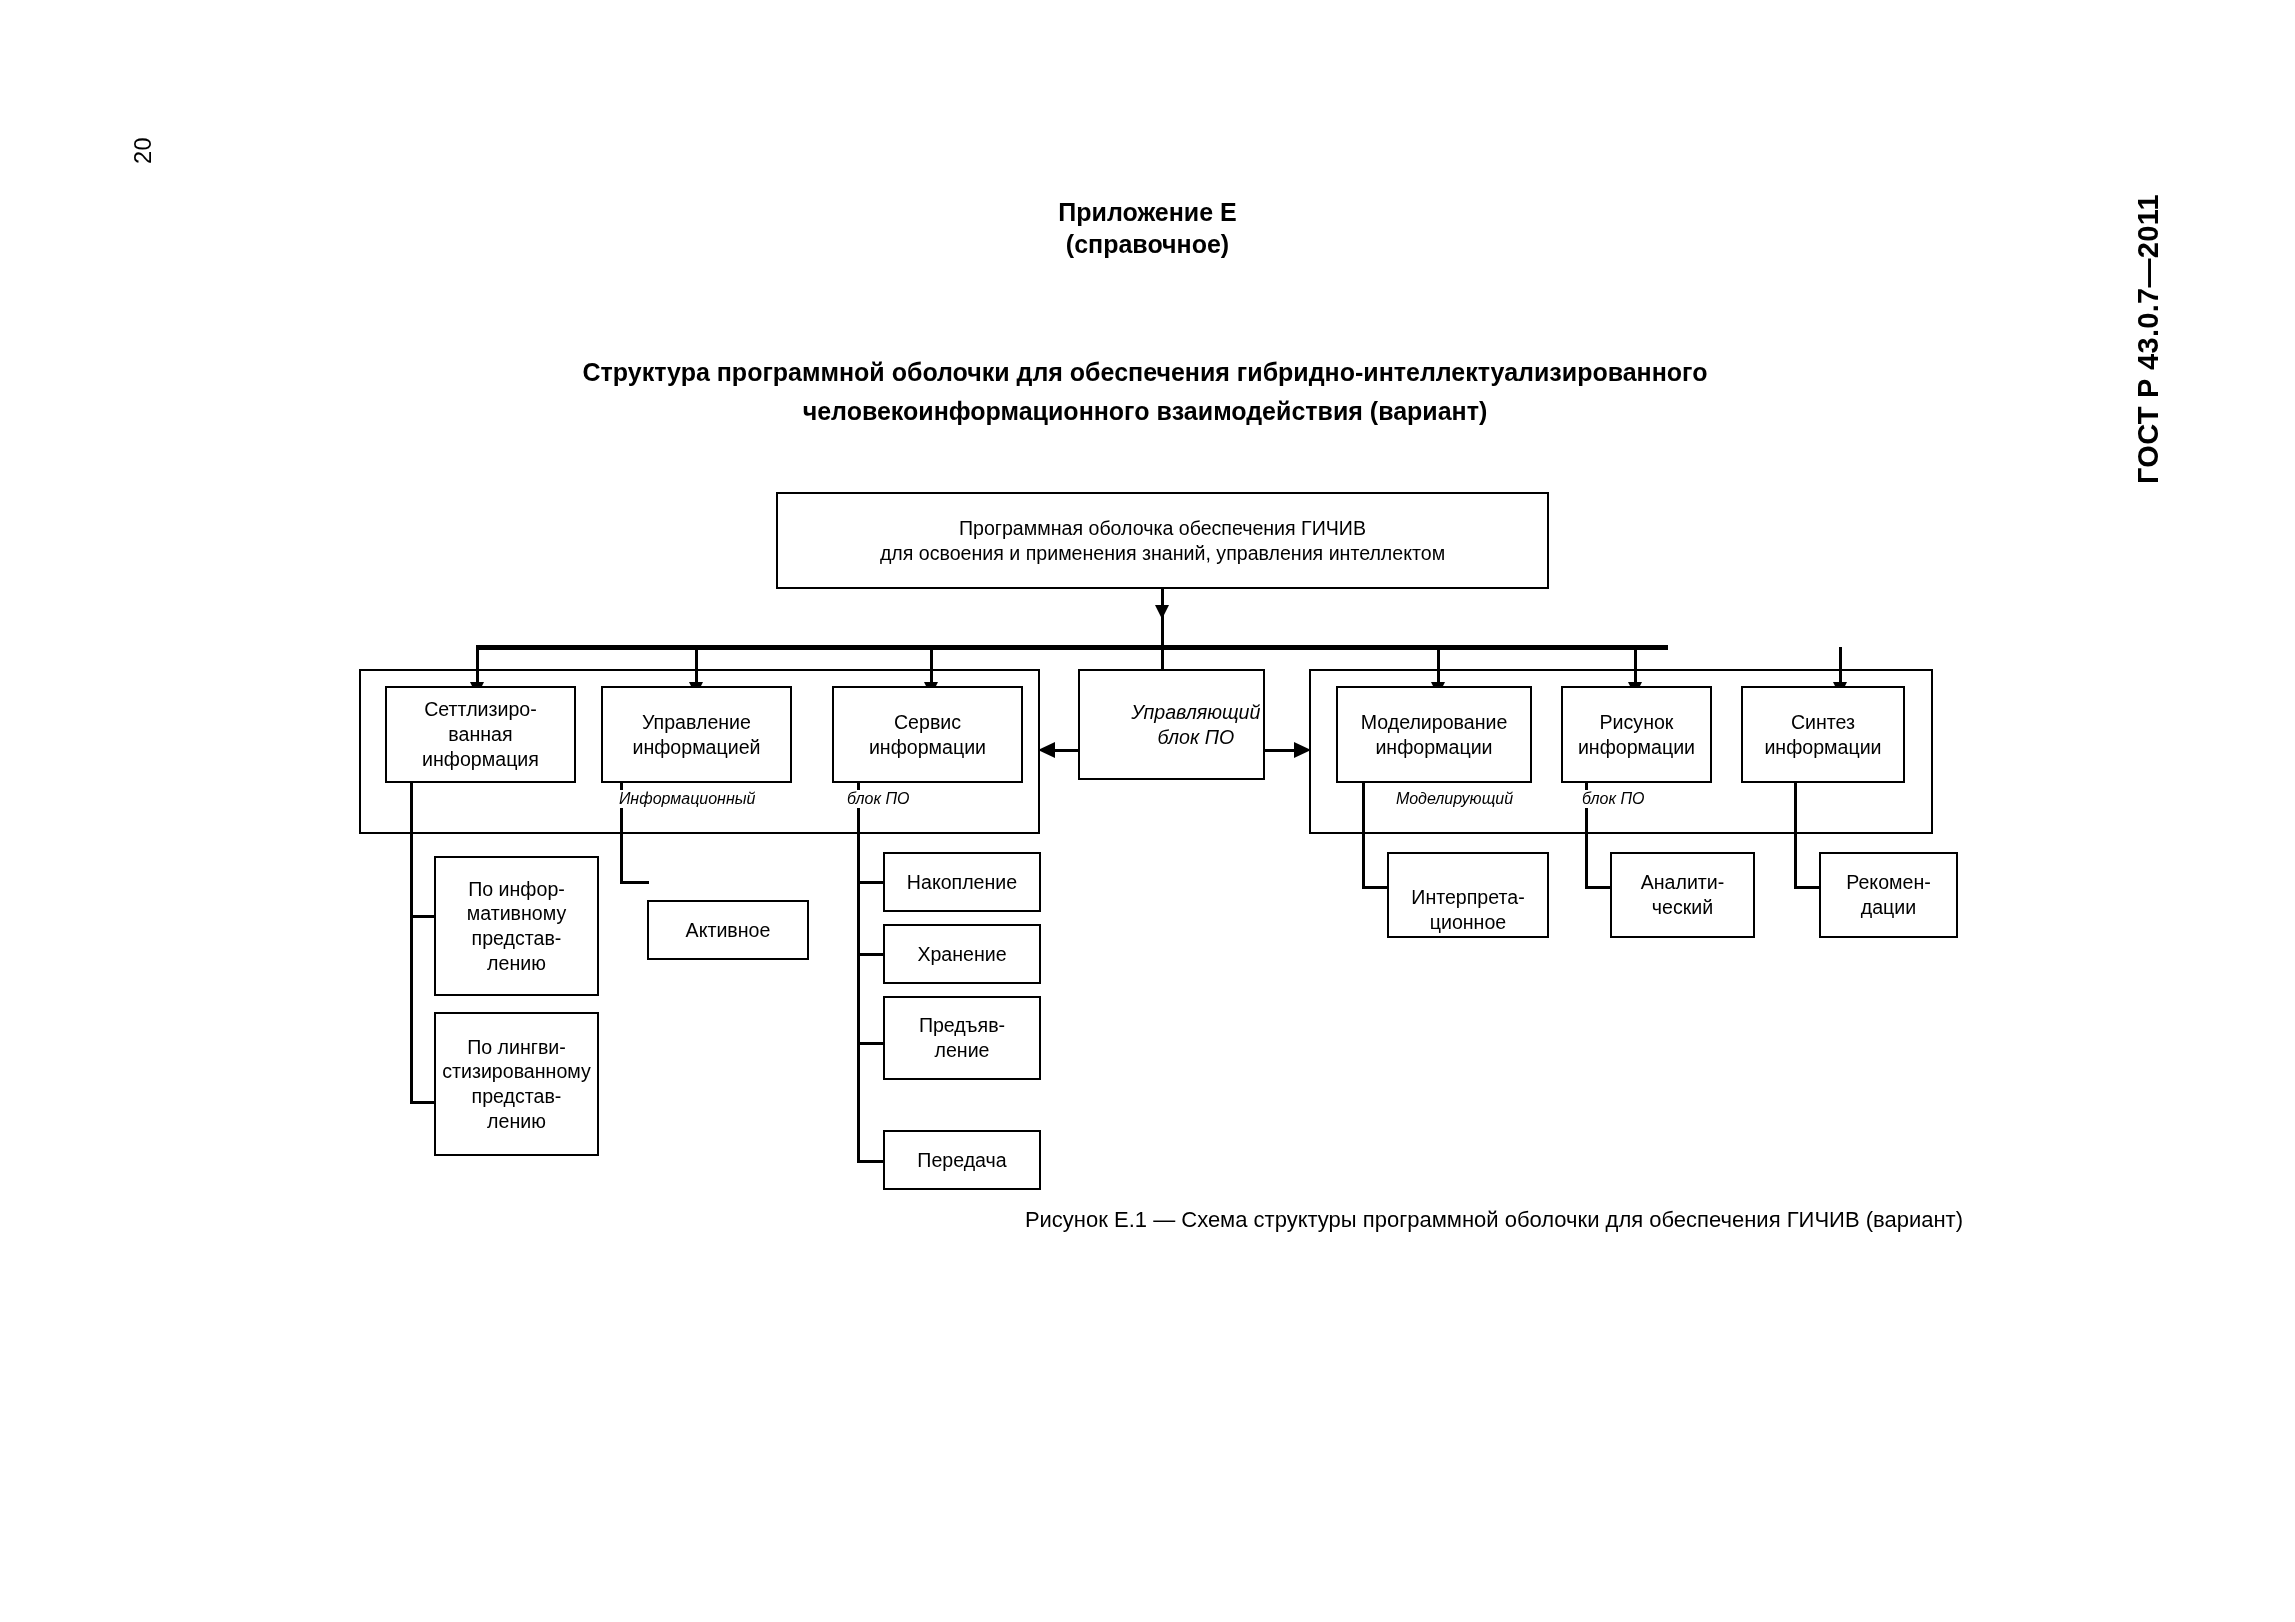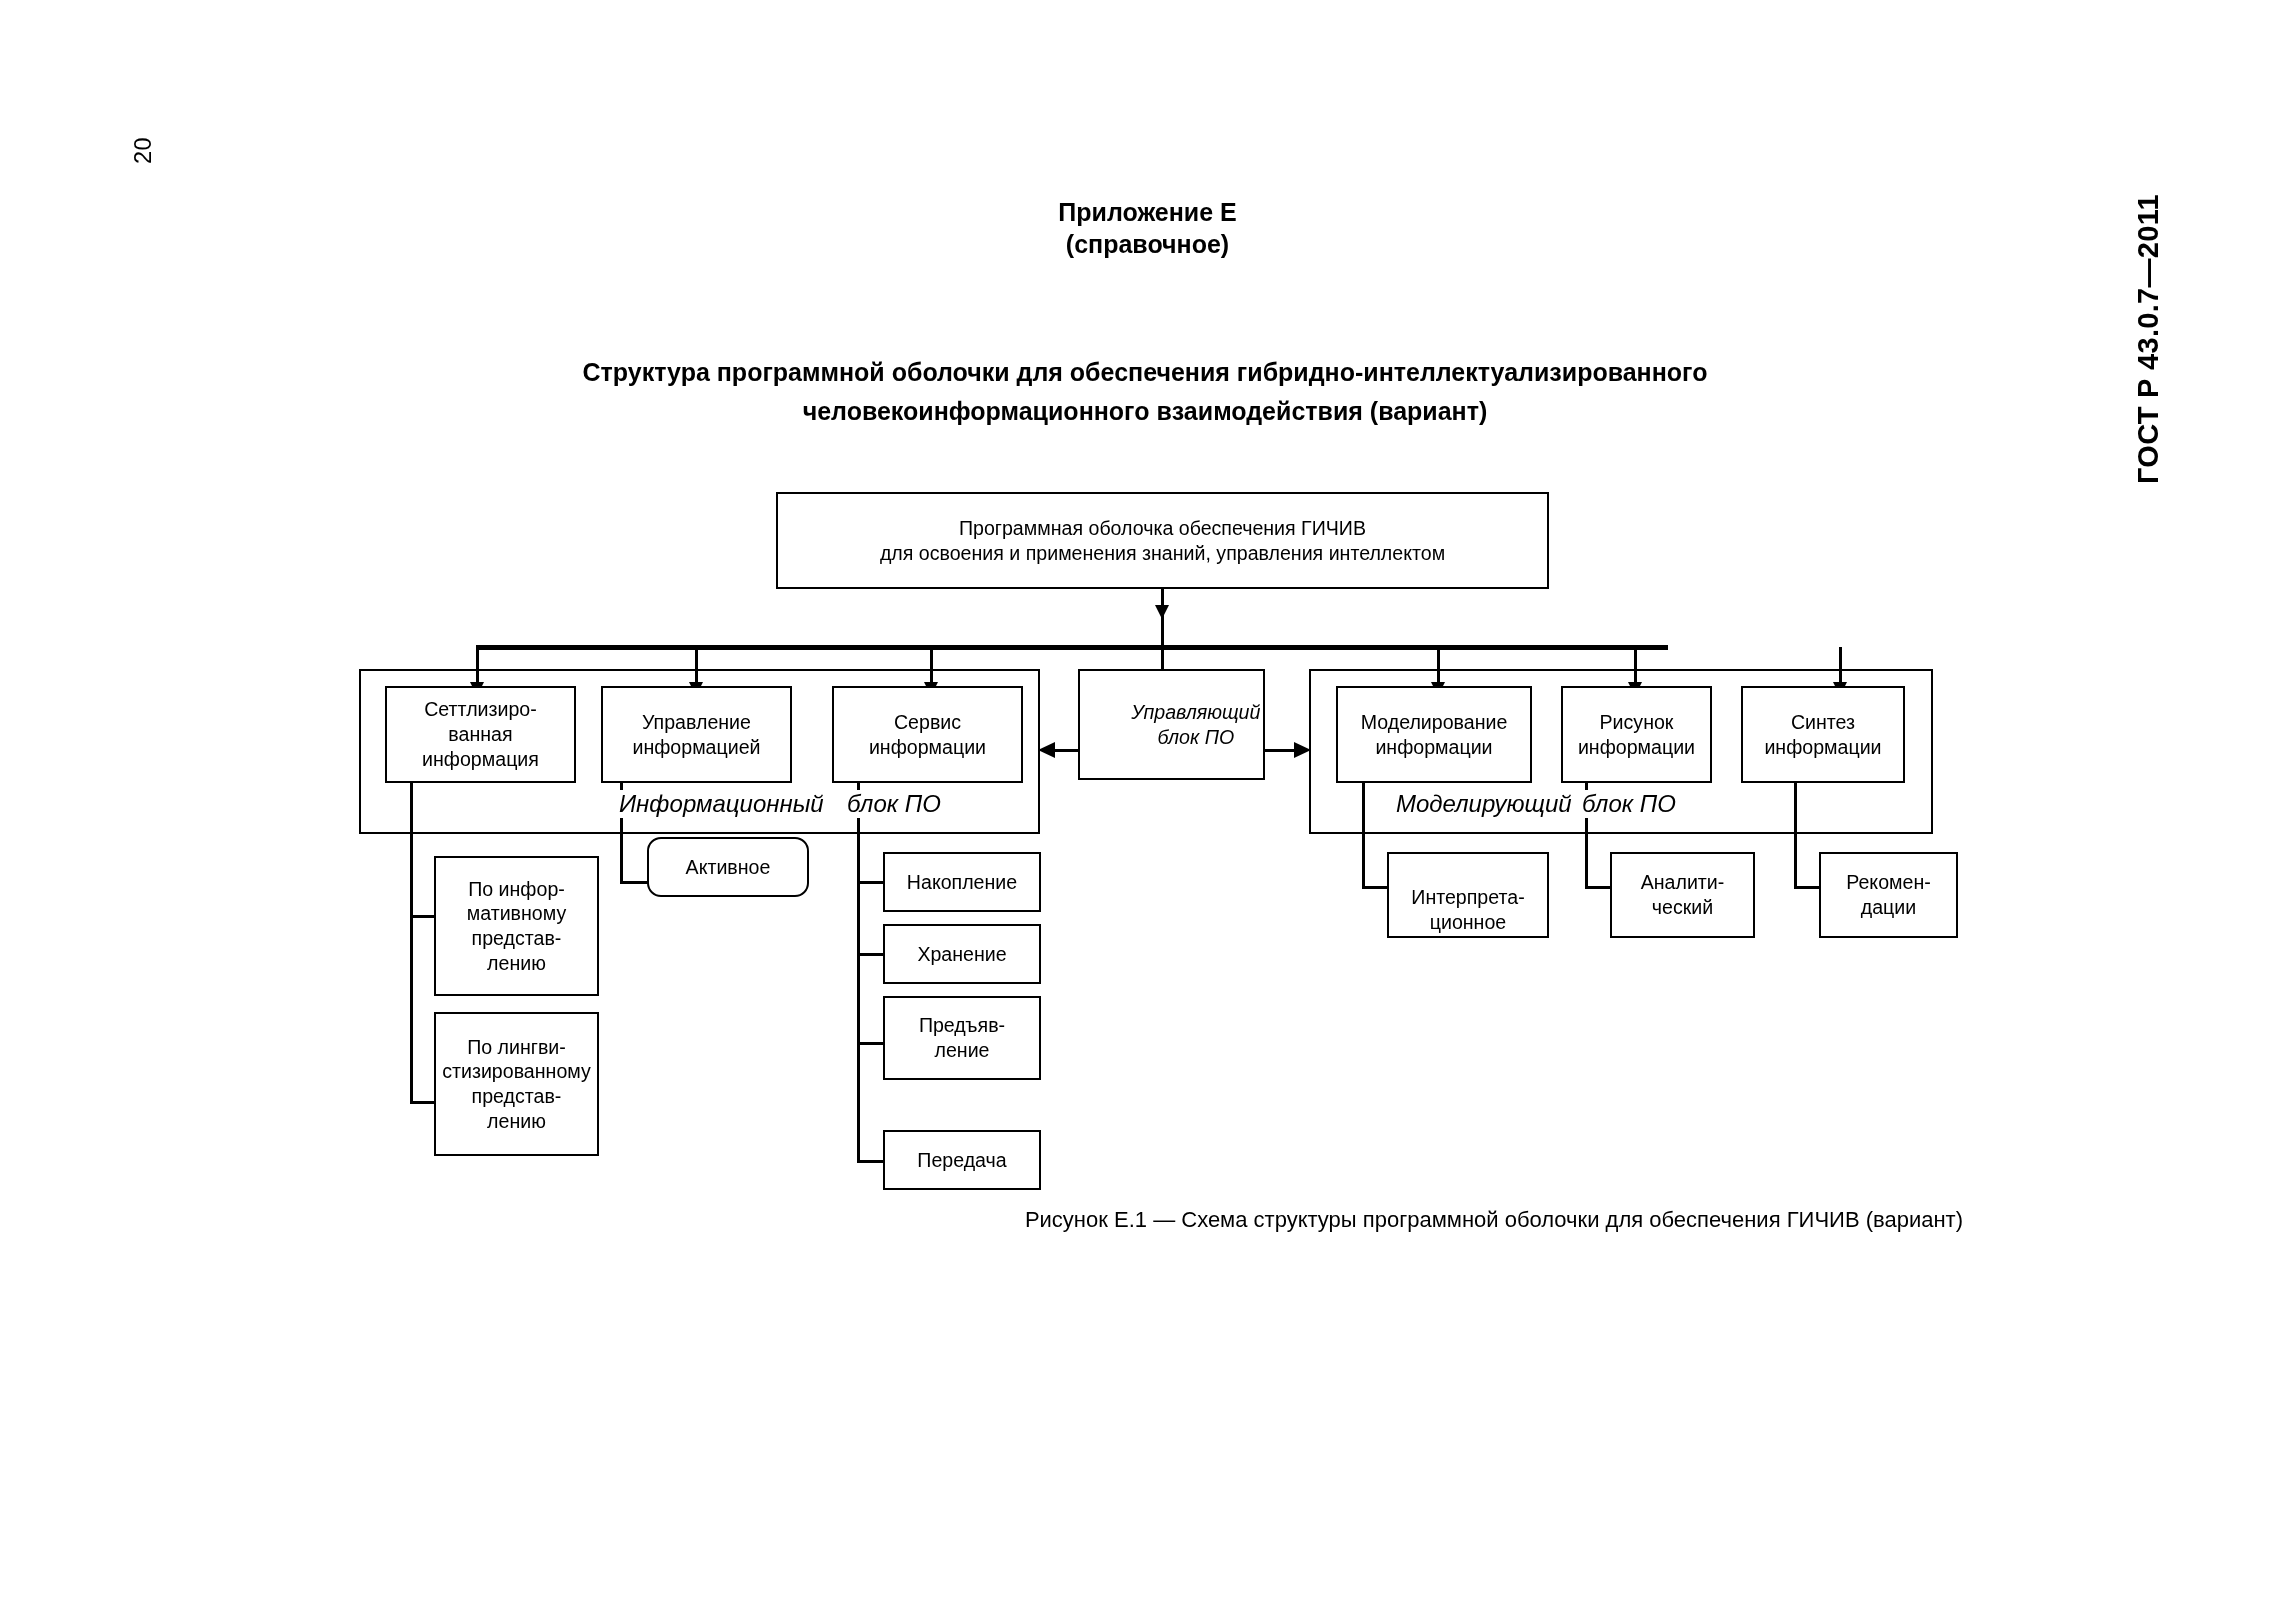--- a/index.html
+++ b/index.html
@@ -100,21 +100,21 @@
   .group {
     position: absolute;
     border: 2.6px solid #000;
     background: transparent;
     box-sizing: border-box;
     z-index: 2;
   }
 
   .lbl {
     position: absolute;
-    font-size: 24px;
+    font-size: 16px;
     font-style: italic;
     font-weight: 400;
     white-space: nowrap;
     background: #fff;
     padding: 0 3.9px;
     z-index: 6;
   }
 
   .ln-h { position: absolute; background: #000; height: 2.6px; z-index: 3; }
   .ln-v { position: absolute; background: #000; width: 2.6px; z-index: 3; }
@@ -281,21 +281,21 @@
       <div style="display:block">
         <div>По лингви-</div>
         <div>стизированному</div>
         <div>представ-</div>
         <div>лению</div>
       </div>
     </div>
 
     <div class="ln-v" style="left:620px;top:783px;height:101px;"></div>
     <div class="ln-h" style="left:620px;top:881px;width:29px;"></div>
-    <div class="box thin" style="left:647px;top:837px;width:162px;height:60px;border-radius:14px;">
+    <div class="box thin" style="left:647px;top:900px;width:162px;height:60px;">
       <div>Активное</div>
     </div>
 
     <div class="ln-v" style="left:857px;top:783px;height:380px;"></div>
 
     <div class="ln-h" style="left:857px;top:881px;width:29px;"></div>
     <div class="box thin" style="left:883px;top:852px;width:158px;height:60px;">
       <div>Накопление</div>
     </div>
 

